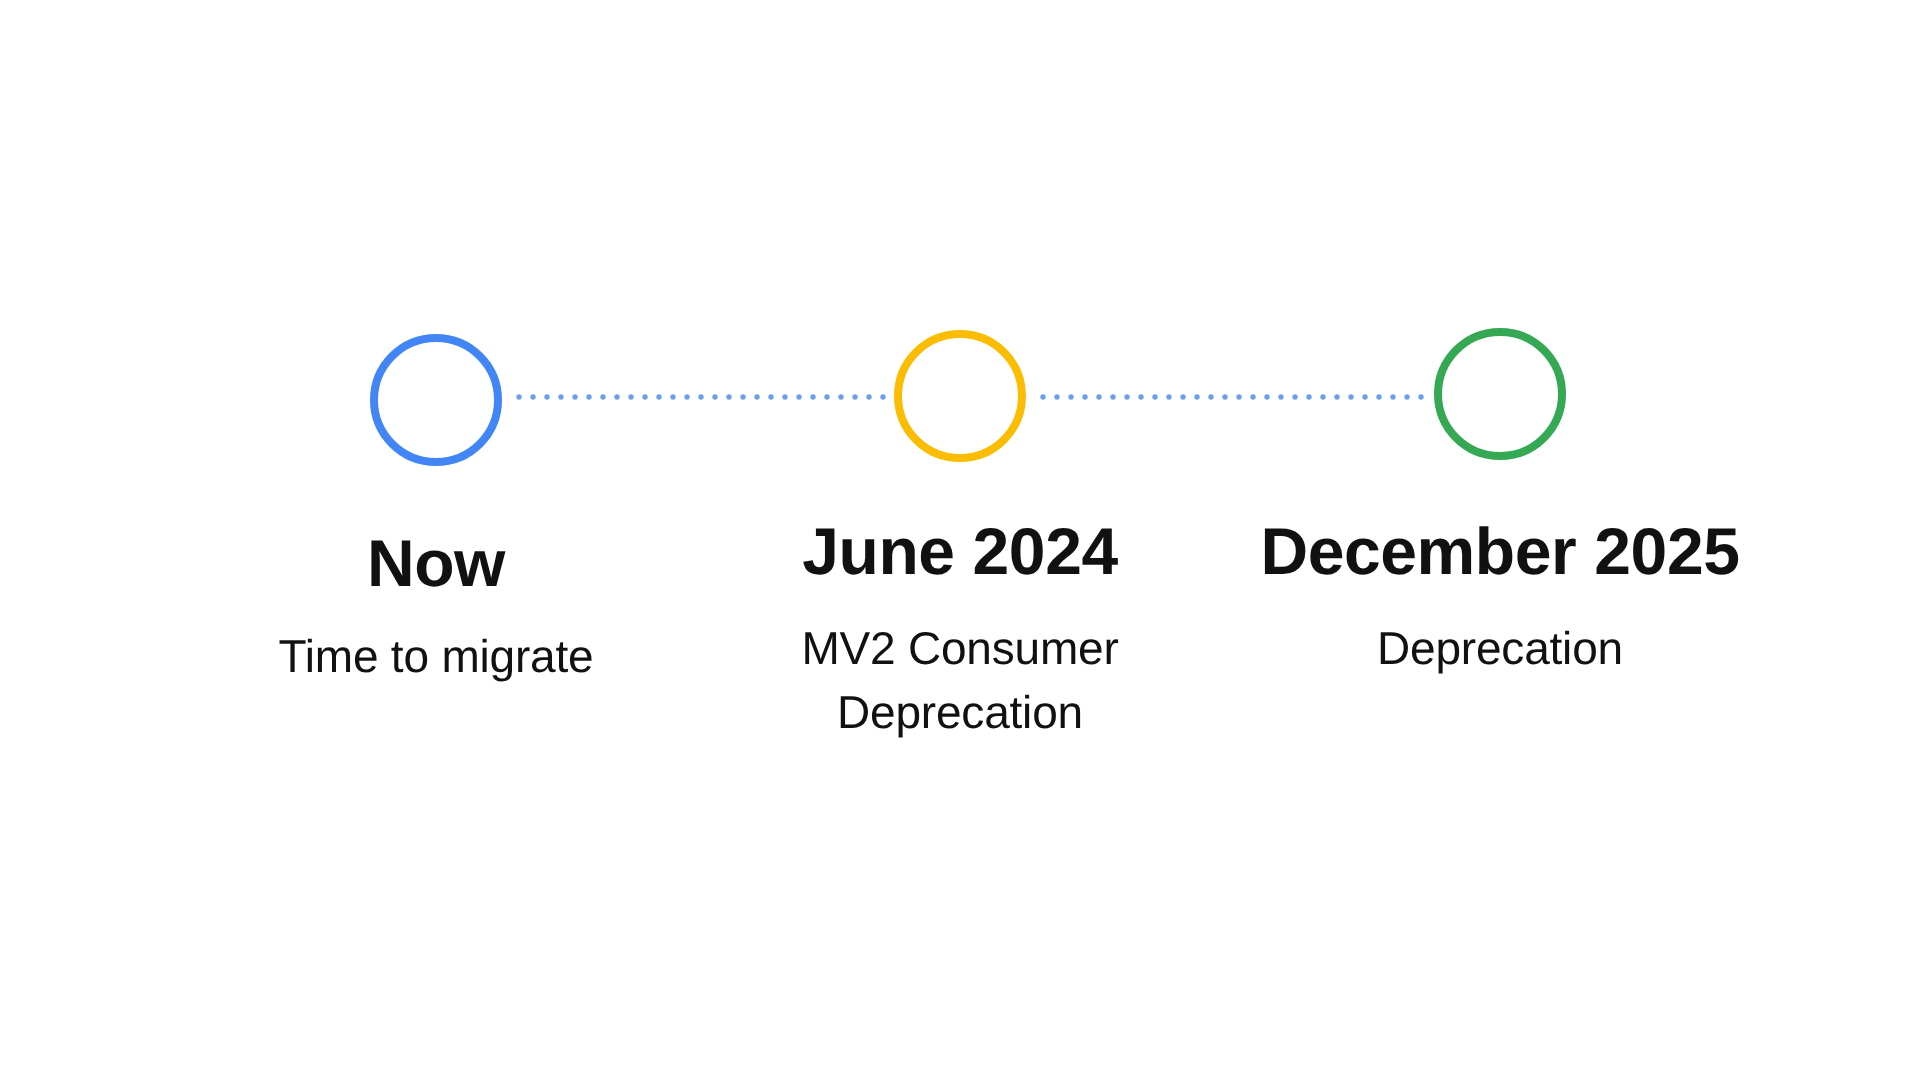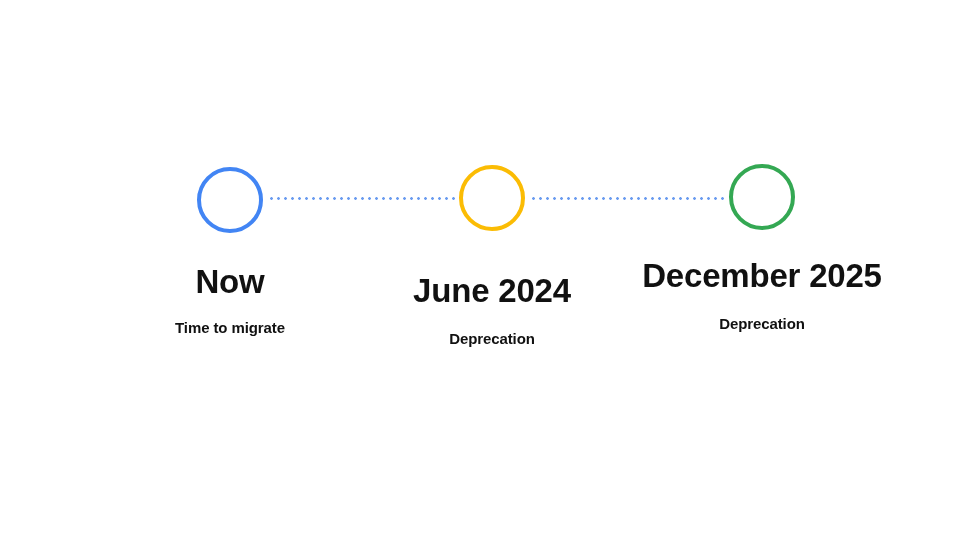--- a/index.html
+++ b/index.html
@@ -10,21 +10,21 @@
     width: 960px;
     height: 540px;
     background: #ffffff;
     font-family: "Liberation Sans", sans-serif;
     overflow: hidden;
     position: relative;
   }
 
   #timeline-canvas {
     position: absolute;
-    left: 12px;
+    left: 0;
     top: 0;
     width: 908px;
     height: 540px;
   }
 
   
   .node {
     position: absolute;
     width: 66px;
     height: 66px;
@@ -51,33 +51,33 @@
   .connector-0 { left: 256px; width: 188px; }
   .connector-1 { left: 518px; width: 196px; }
 
   
   .label-col {
     position: absolute;
     text-align: center;
     color: #111111;
   }
   .label-col-0 { left: 68px;  top: 262px; width: 300px; }
-  .label-col-1 { left: 330px; top: 256px; width: 300px; margin-top: 15px; }
+  .label-col-1 { left: 330px; top: 256px; width: 300px; }
   .label-col-2 { left: 600px; top: 256px; width: 300px; }
 
   .node-title {
     font-size: 33px;
     font-weight: 700;
     line-height: 40px;
     letter-spacing: -0.2px;
     white-space: nowrap;
   }
   .node-subtitle {
-    font-size: 15px;
-    font-weight: 700;
+    font-size: 23px;
+    font-weight: 400;
     line-height: 32px;
     letter-spacing: -0.1px;
   }
   .label-col-0 .node-subtitle { margin-top: 10px; }
   .label-col-1 .node-subtitle,
   .label-col-2 .node-subtitle { margin-top: 12px; }
   .subtitle-line { display: block; white-space: nowrap; }
 </style>
 </head>
 <body>
@@ -94,20 +94,21 @@
   <div class="label-col label-col-0">
     <div class="node-title">Now</div>
     <div class="node-subtitle">
       <span class="subtitle-line">Time to migrate</span>
     </div>
   </div>
 
   <div class="label-col label-col-1">
     <div class="node-title">June 2024</div>
     <div class="node-subtitle">
+      <span class="subtitle-line">MV2 Consumer</span>
       <span class="subtitle-line">Deprecation</span>
     </div>
   </div>
 
   <div class="label-col label-col-2">
     <div class="node-title">December 2025</div>
     <div class="node-subtitle">
       <span class="subtitle-line">Deprecation</span>
     </div>
   </div>

